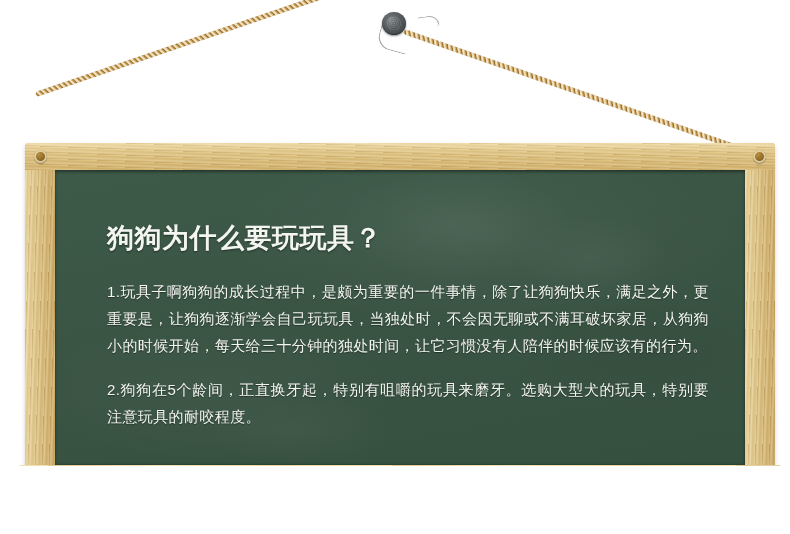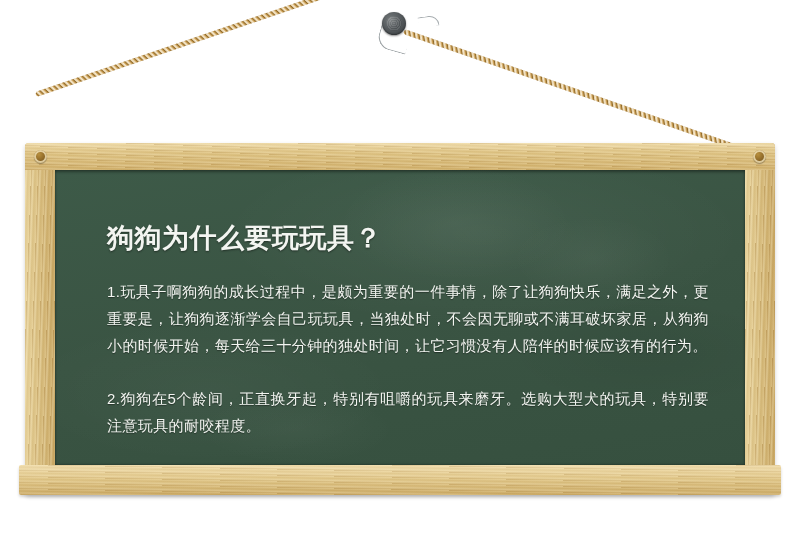--- a/index.html
+++ b/index.html
@@ -10,21 +10,21 @@
   body {
     width: 790px;
     height: 534px;
     overflow: hidden;
     font-family: "Liberation Sans", "DejaVu Sans", sans-serif;
   }
 
   #stage {
     position: relative;
     width: 790px;
-    height: 534px;
+    height: 466px;
     background: #ffffff;
     overflow: hidden;
   }
 
   
   .rope {
     position: absolute;
     height: 5px;
     background:
       repeating-linear-gradient(
@@ -232,21 +232,21 @@
   }
   .para {
     font-size: 15px;
     line-height: 27px;
     letter-spacing: .4px;
     margin: 0;
     text-shadow: 0 1px 1px rgba(0,0,0,.4);
     text-align: justify;
     text-justify: inter-character;
   }
-  .para + .para { margin-top: 26px; }
+  .para + .para { margin-top: 17px; }
 </style>
 </head>
 <body>
 
 <div id="stage">
 
   <div class="rope rope-left"></div>
   <div class="rope rope-right"></div>
   <div class="wire"></div>
   <div class="wire2"></div>

